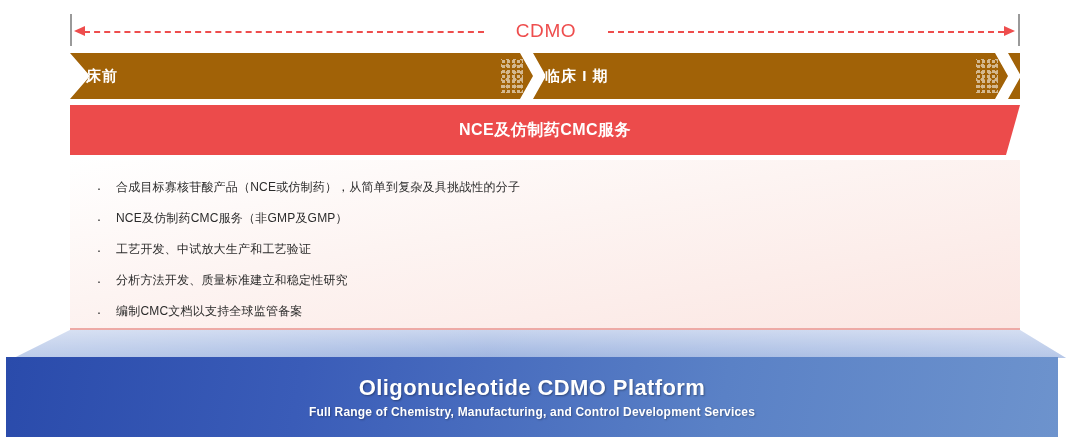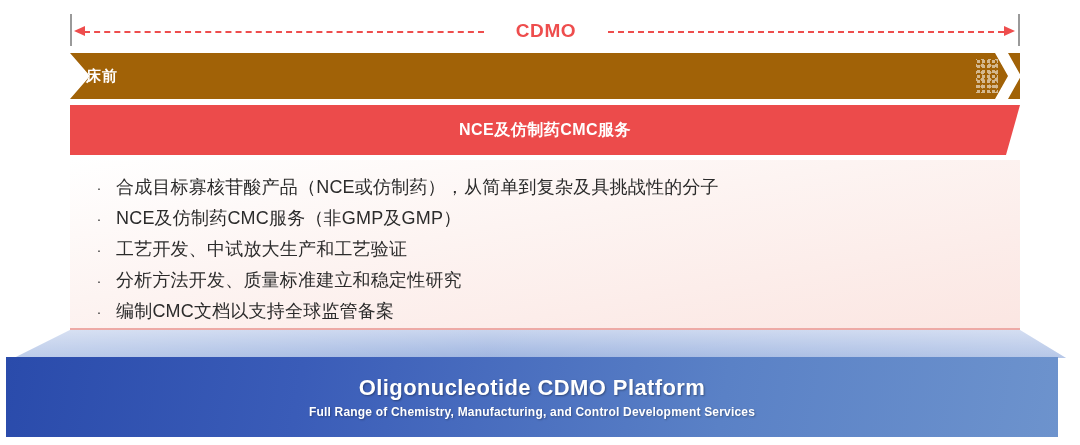--- a/index.html
+++ b/index.html
@@ -67,21 +67,21 @@
   }
 
   .cdmo-label {
     position: absolute;
     left: 408px;
     top: 6px;
     width: 136px;
     text-align: center;
     color: #ee4d4d;
     font-size: 19px;
-    font-weight: bold;
+    font-weight: normal;
     letter-spacing: 0.6px;
     line-height: 22px;
   }
 
   
   .phase-bar {
     position: absolute;
     left: 70px;
     top: 53px;
     width: 950px;
@@ -174,21 +174,21 @@
   }
   .bullet-dot {
     width: 34px;
     text-align: center;
     color: #3a3a3a;
     font-size: 15px;
     flex: 0 0 34px;
   }
   .bullet-text {
     color: #2b2b2b;
-    font-size: 18px;
+    font-size: 12px;
     letter-spacing: 0.2px;
   }
 
   
   .wedge {
     position: absolute;
     left: 14px;
     top: 330px;
     width: 1052px;
     height: 28px;
@@ -250,20 +250,25 @@
   </div>
 
   <div class="phase-bar">
 
     <div class="phase first">
       <span class="phase-label">临床前</span>
       <span class="dots"></span>
       <span class="chev"></span>
     </div>
 
+    <div class="phase">
+      <span class="phase-label">临床 I 期</span>
+      <span class="dots"></span>
+      <span class="chev"></span>
+    </div>
 
 
 
   </div>
 
   <div class="service-banner">
     <span>NCE及仿制药CMC服务</span>
   </div>
 
   <div class="content-panel">

